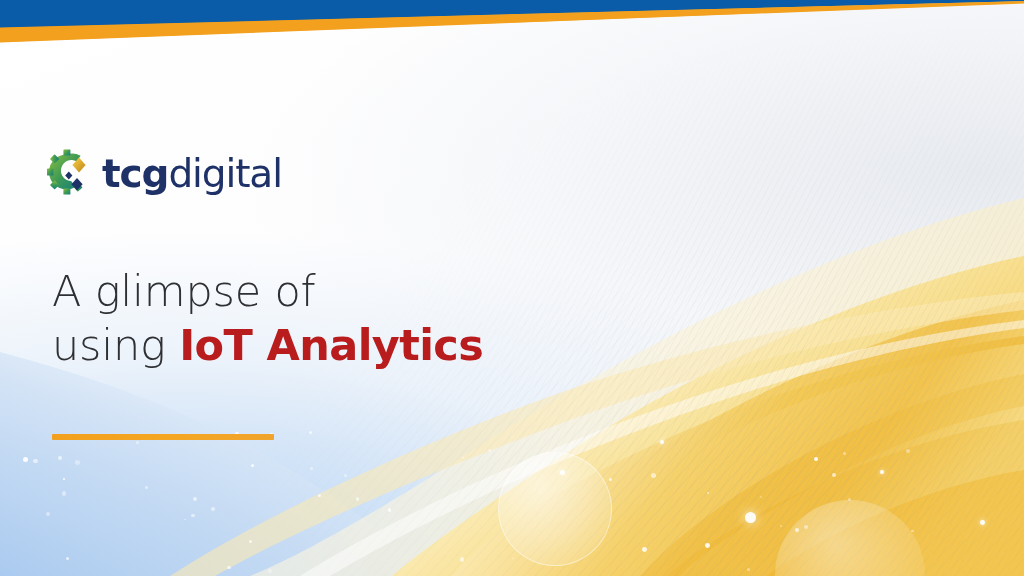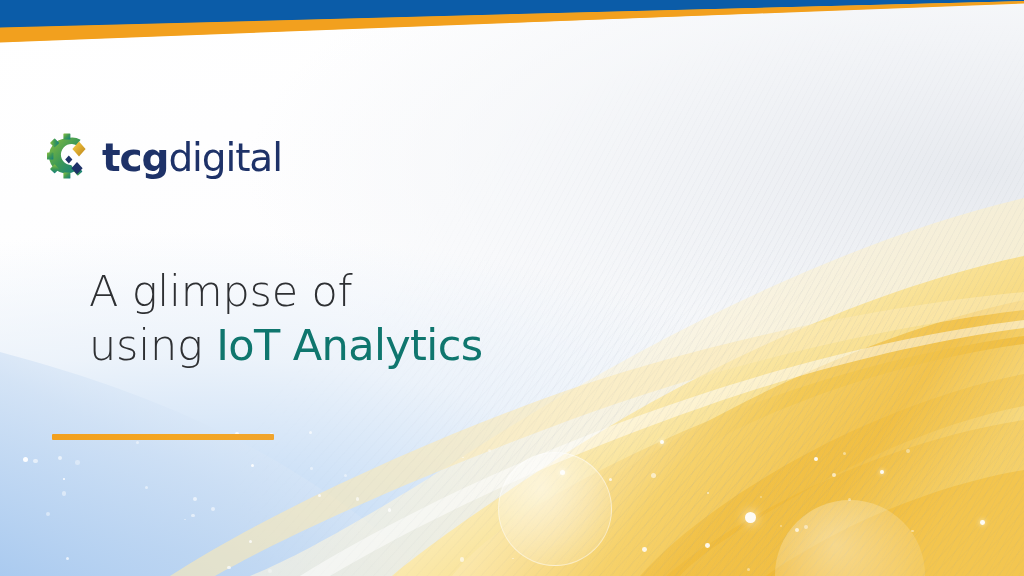--- a/index.html
+++ b/index.html
@@ -72,21 +72,21 @@
 
   
   .ribbon { position: absolute; left: 0; top: 0; width: 1024px; height: 70px; }
 
   
   .waves { position: absolute; left: 0; top: 0; width: 1024px; height: 576px; }
 
   
   #logo {
     position: absolute;
-    left: 44px; top: 132px;
+    left: 44px; top: 148px;
     display: flex;
     align-items: center;
     gap: 12px;
   }
   #logo-mark { width: 46px; height: 50px; display: block; }
   #logo-word {
     font-size: 39px;
     letter-spacing: -1.1px;
     line-height: 1;
     white-space: nowrap;
@@ -94,34 +94,33 @@
     font-family: "DejaVu Sans", sans-serif;
   }
   #logo-word .w-bold { font-weight: 700; }
   #logo-word .w-reg  { font-weight: 400; }
 
   
   #headline {
     position: absolute;
     left: 52px; top: 264px;
     width: 560px;
-    margin-left: 37px;
   }
   .hl-line {
     font-family: "DejaVu Sans", sans-serif;
     font-weight: 300;
     font-size: 43px;
     line-height: 54px;
     letter-spacing: -0.2px;
     color: #2e3033;
     white-space: nowrap;
   }
   .hl-line .accent {
-    font-weight: 400;
-    color: #0f766e;
+    font-weight: 700;
+    color: #b91c1c;
     letter-spacing: -0.6px;
   }
   #rule {
     position: absolute;
     left: 52px; top: 434px;
     width: 222px; height: 6px;
     border-radius: 1px;
     background: linear-gradient(90deg, #f2a01e 0%, #f4a622 55%, #f0a42c 100%);
   }
 

